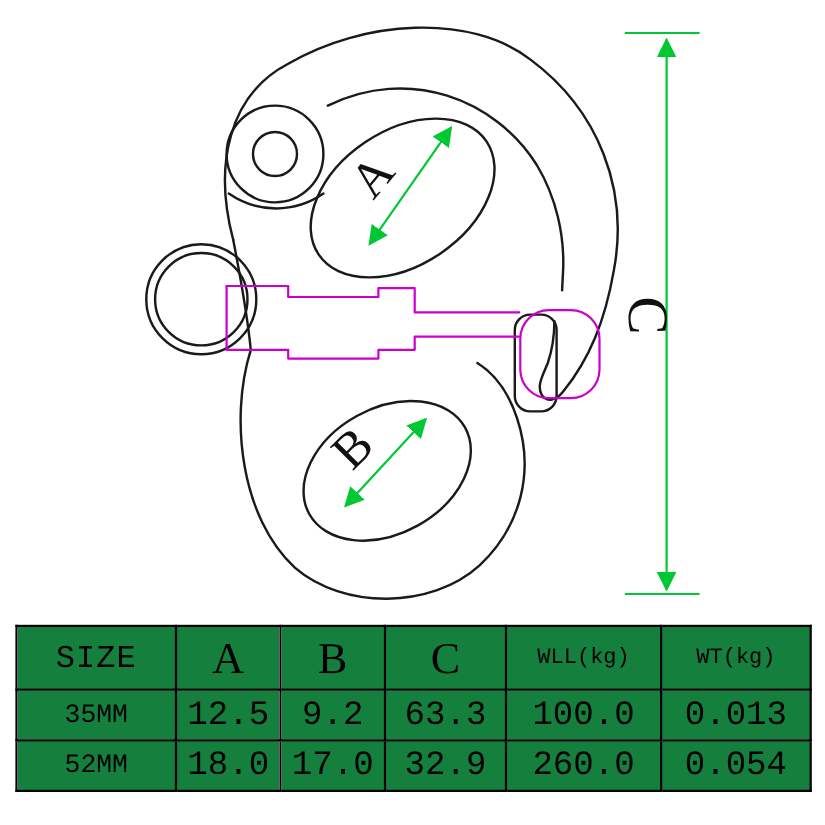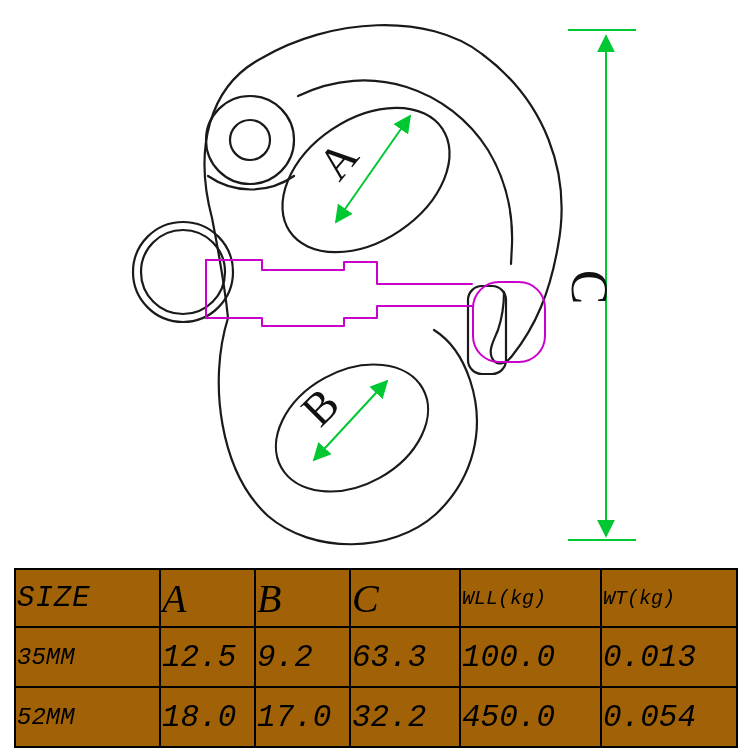--- a/index.html
+++ b/index.html
@@ -1,24 +1,24 @@
 <!DOCTYPE html>
 <html><head>
 <meta charset="utf-8">
 <style>
   html,body{margin:0;padding:0;background:#ffffff;}
   .page{position:relative;width:750px;height:750px;background:#fff;overflow:hidden;
         font-family:"Liberation Serif",serif;}
   .drawing{position:absolute;left:0;top:0;width:750px;height:562px;}
   .spec{position:absolute;left:14px;top:568px;width:722px;border-collapse:collapse;
         table-layout:fixed;}
-  .spec td{border:2px solid #000;text-align:left;vertical-align:middle;
-           color:#000;background:#a16207;overflow:hidden;font-style:italic;}
+  .spec td{border:2px solid #000;text-align:center;vertical-align:middle;
+           color:#000;background:#15803d;overflow:hidden;}
   .row-h{height:58px;}
-  .row-d{height:60px;}
+  .row-d{height:46px;}
   .size-h{font-family:"Liberation Mono",monospace;font-size:29px;letter-spacing:1px;}
   .letter-h{font-family:"Liberation Serif",serif;font-size:40px;}
   .kg-h{font-family:"Liberation Mono",monospace;font-size:20px;}
   .cell-mm{font-family:"Liberation Mono",monospace;font-size:24px;}
   .cell-num{font-family:"Liberation Mono",monospace;font-size:31px;}
 </style>
 </head>
 <body>
 
 <div class="page">
@@ -90,20 +90,20 @@
         <td class="cell-num">12.5</td>
         <td class="cell-num">9.2</td>
         <td class="cell-num">63.3</td>
         <td class="cell-num">100.0</td>
         <td class="cell-num">0.013</td>
       </tr>
       <tr class="row-d">
         <td class="cell-mm">52MM</td>
         <td class="cell-num">18.0</td>
         <td class="cell-num">17.0</td>
-        <td class="cell-num">32.2</td>
-        <td class="cell-num">450.0</td>
+        <td class="cell-num">32.9</td>
+        <td class="cell-num">260.0</td>
         <td class="cell-num">0.054</td>
       </tr>
     </tbody>
   </table>
 
 </div>
 
 </body></html>

